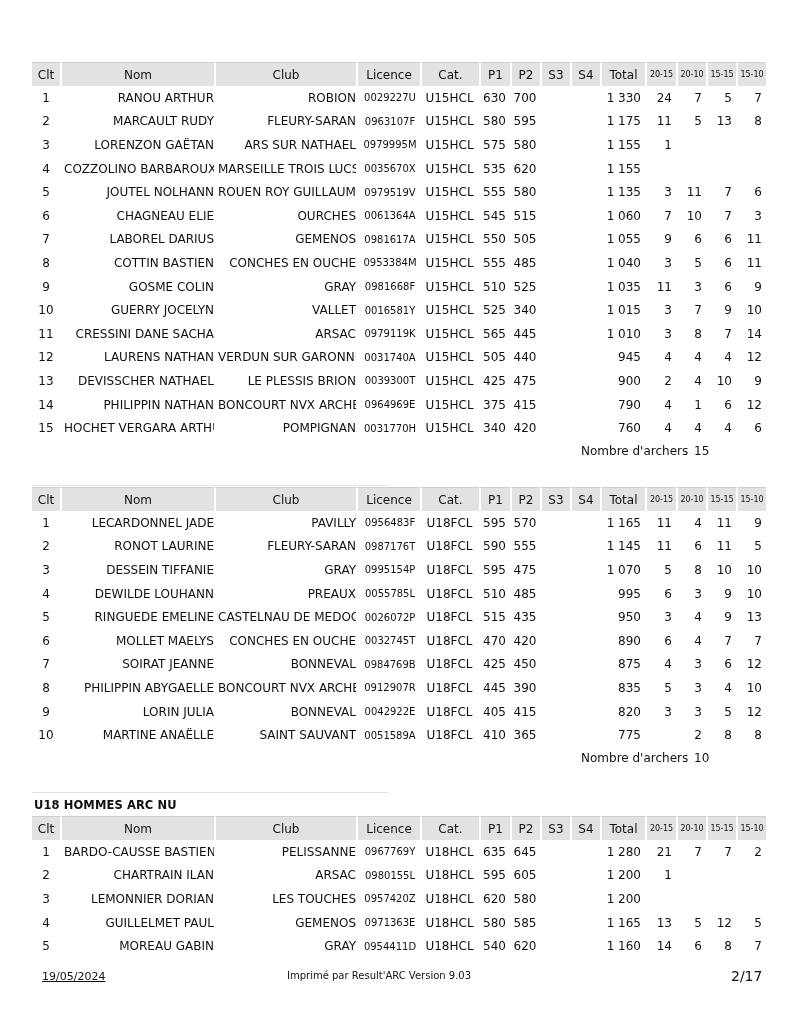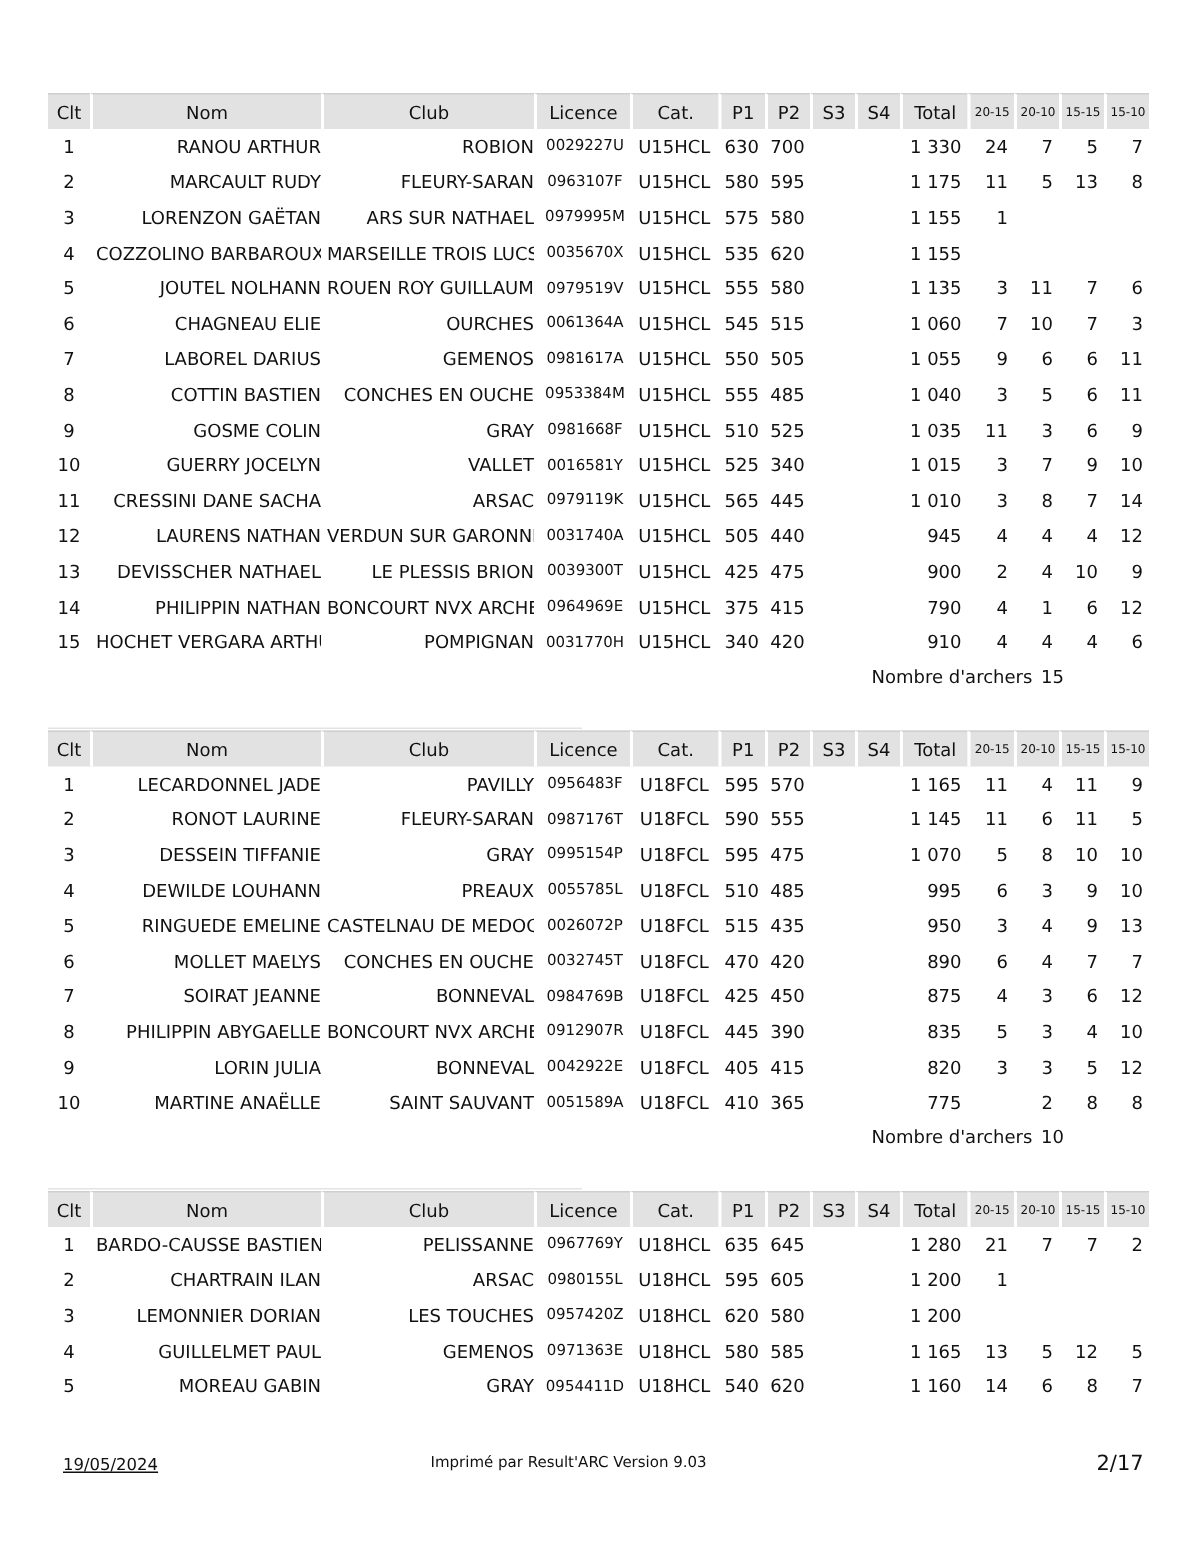--- a/index.html
+++ b/index.html
@@ -307,21 +307,21 @@
         <tr>
           <td class="c">15</td>
           <td class="l">HOCHET VERGARA ARTHUR</td>
           <td class="l">POMPIGNAN</td>
           <td class="lic">0031770H</td>
           <td class="c">U15HCL</td>
           <td class="c">340</td>
           <td class="c">420</td>
           <td class="c"></td>
           <td class="c"></td>
-          <td class="r">910</td>
+          <td class="r">760</td>
           <td class="r">4</td>
           <td class="r">4</td>
           <td class="r">4</td>
           <td class="r">6</td>
         </tr>
       </tbody>
   </table>
   <div class="count-row">
     <span class="count-label">Nombre d'archers</span>
     <span class="count-val">15</span>
@@ -529,20 +529,21 @@
       </tbody>
   </table>
   <div class="count-row">
     <span class="count-label">Nombre d'archers</span>
     <span class="count-val">10</span>
   </div>
 </div>
 <div class="divider" style="top:792px;"></div>
 
 <div class="section" style="top:794px;">
+  <div class="section-title">U18 HOMMES ARC NU</div>
   <table>
     <colgroup>
       <col style="width:28px">
         <col style="width:154px">
         <col style="width:142px">
         <col style="width:64px">
       <col style="width:59px">
         <col style="width:31px">
         <col style="width:30px">
         <col style="width:30px">

